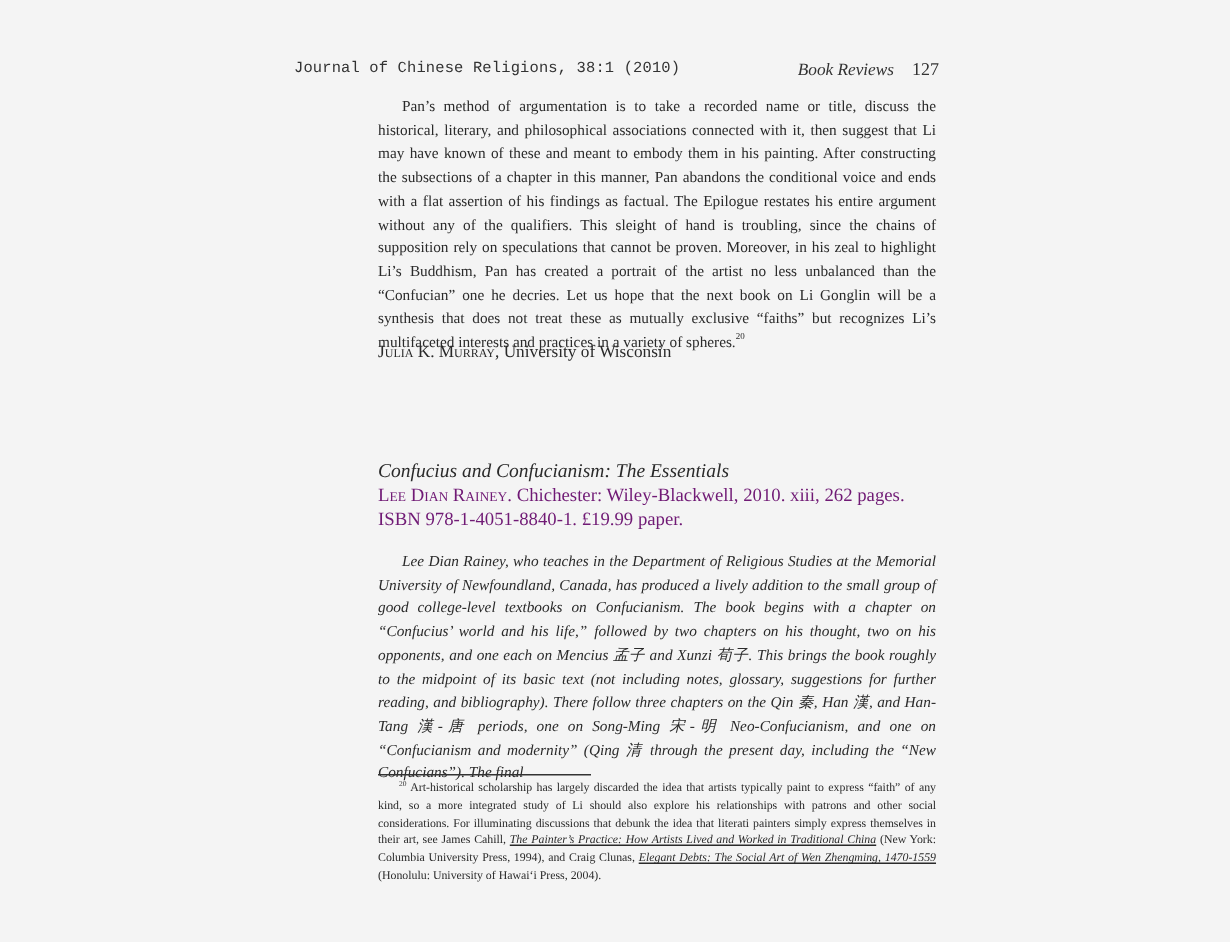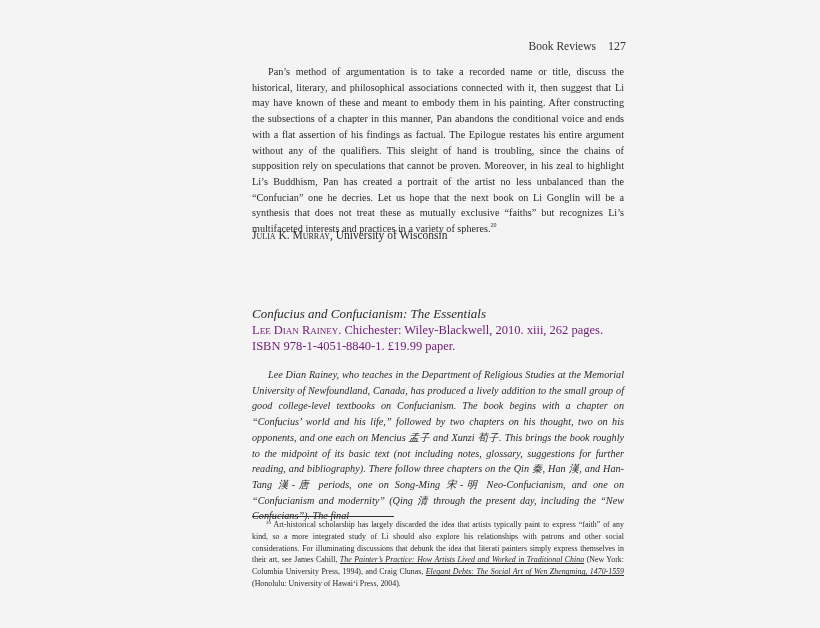--- a/index.html
+++ b/index.html
@@ -15,21 +15,21 @@
   }
   .header .journal {
     position: absolute; left: 0; top: 0;
     font-family: "Liberation Mono", "DejaVu Sans Mono", monospace;
     font-size: 10.3px; color: #333; letter-spacing: 0.1px;
   }
   .header .right {
     position: absolute; right: 0; top: -1px;
     font-size: 12px; color: #333;
   }
-  .header .right .section { margin-right: 9px; font-size: 11.5px; }
+  .header .right .section { font-style: italic; margin-right: 9px; font-size: 11.5px; }
   .header .right .pageno { font-size: 12px; }
 
   .body-col {
     position: absolute; left: 252px; width: 372px;
     font-size: 10.2px; line-height: 15.7px; color: #2a2a2a;
     text-align: justify;
   }
   .para { margin: 0; text-indent: 16px; }
   .p1 { top: 64px; }
   sup { font-size: 6px; line-height: 0; vertical-align: 5px; }
@@ -59,20 +59,21 @@
     font-size: 7.9px; line-height: 11.8px; color: #2a2a2a; text-align: justify;
   }
   .footnote p { margin: 0; text-indent: 14px; }
   .footnote sup { font-size: 5px; vertical-align: 3px; }
   .it { font-style: italic; text-decoration: underline; }
 </style>
 </head>
 <body>
 
 <div class="header">
+  <span class="journal">Journal of Chinese Religions, 38:1 (2010)</span>
   <span class="right">
     <span class="section">Book Reviews</span>
     <span class="pageno">127</span>
   </span>
 </div>
 
 <div class="body-col p1">
   <p class="para"><span>Pan’s method of argumentation is to take a recorded name or title, discuss the historical, literary, and philosophical associations connected with it, then suggest that Li may have known of these and meant to embody them in his painting. After constructing the subsections of a chapter in this manner, Pan abandons the conditional voice and ends with a flat assertion of his findings as factual. The Epilogue restates his entire argument without any of the qualifiers. This sleight of hand is troubling, since the chains of supposition rely on speculations that cannot be proven. Moreover, in his zeal to highlight Li’s Buddhism, Pan has created a portrait of the artist no less unbalanced than the “Confucian” one he decries. Let us hope that the next book on Li Gonglin will be a synthesis that does not treat these as mutually exclusive “faiths” but recognizes Li’s multifaceted interests and practices in a variety of spheres.</span><sup>20</sup></p>
 </div>
 

